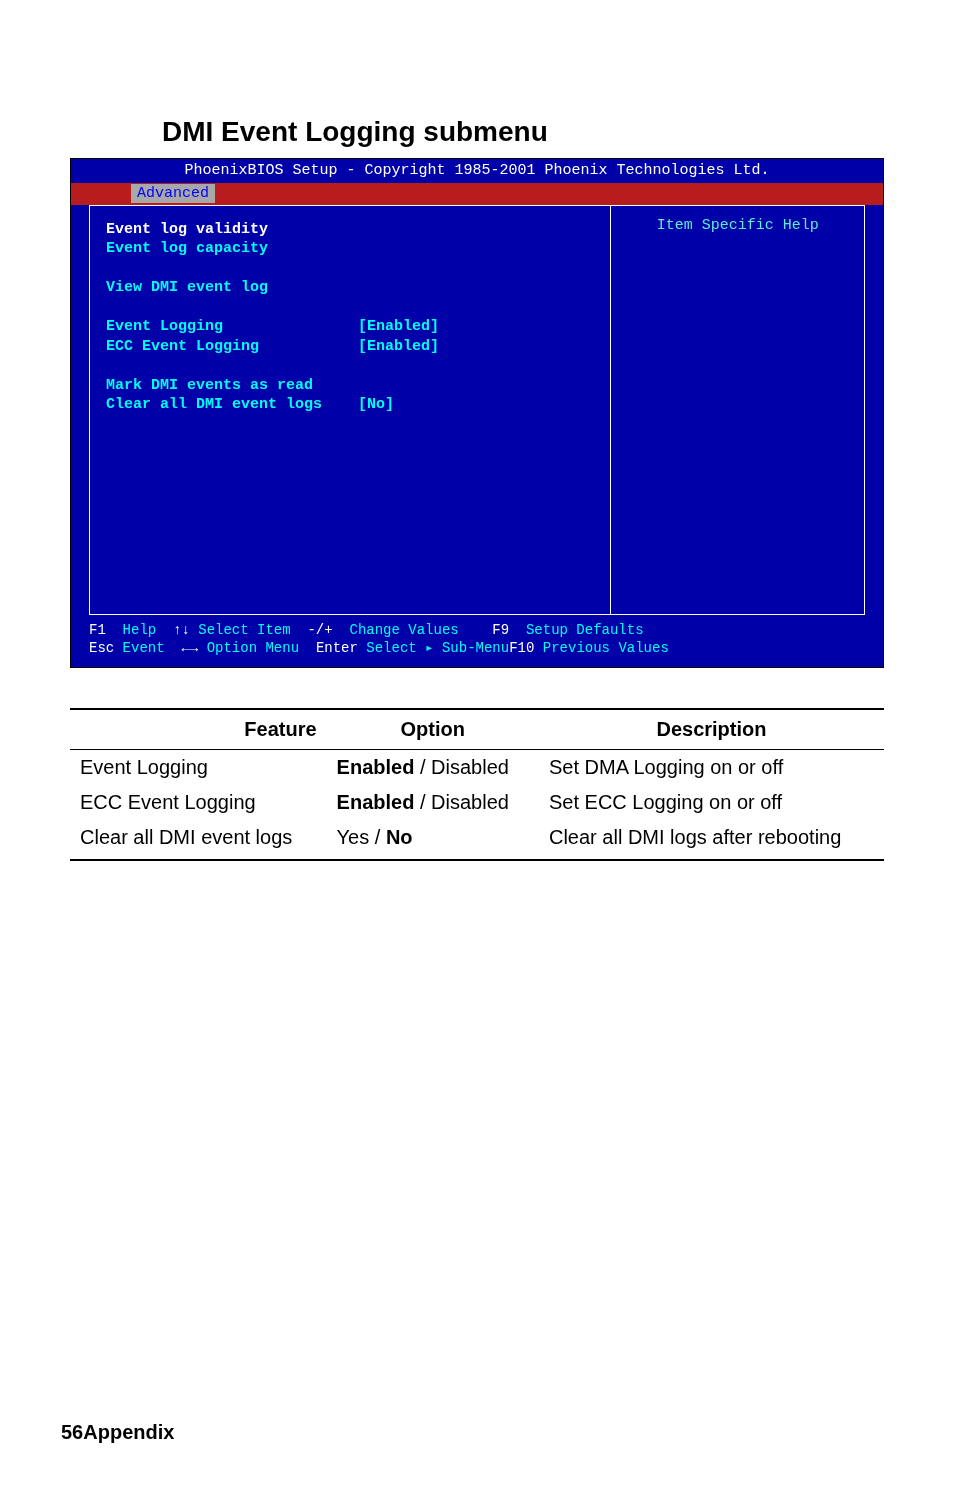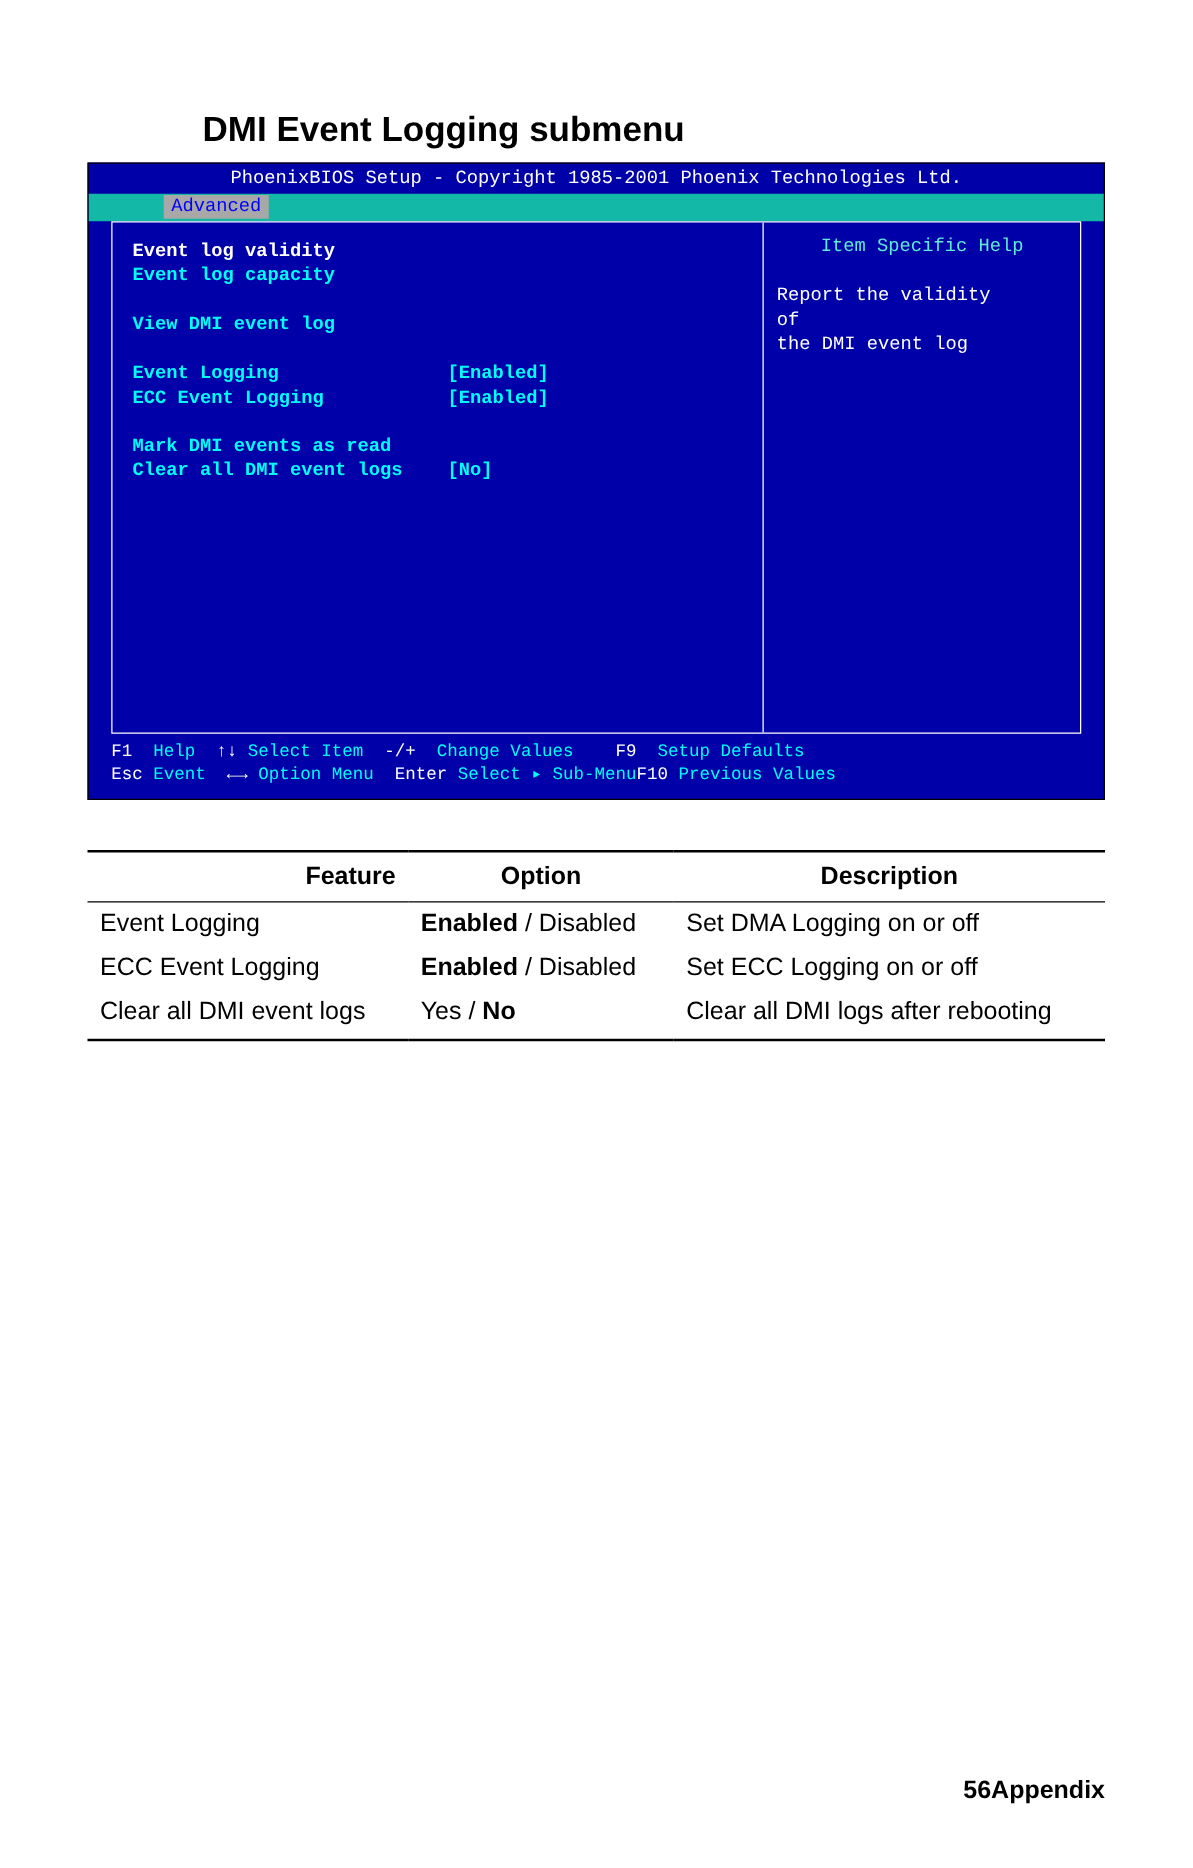--- a/index.html
+++ b/index.html
@@ -6,21 +6,21 @@
     margin: 0;
     padding: 0;
     background: #fff;
     font-family: Arial, Helvetica, sans-serif;
     width: 954px;
     height: 1494px;
     box-sizing: border-box;
     position: relative;
   }
   .page {
-    padding: 88px 70px 40px 70px;
+    padding: 116px 70px 40px 70px;
     box-sizing: border-box;
     height: 100%;
     position: relative;
   }
   h2.heading {
     font-size: 28px;
     font-weight: bold;
     margin: 0 0 10px 92px;
   }
   p.subheading {
@@ -41,21 +41,21 @@
     box-sizing: border-box;
   }
   .bios-title {
     text-align: center;
     color: #fff;
     padding: 2px 0;
     white-space: pre;
   }
   .bios-tabs {
     display: flex;
-    background: #14b8a6;
+    background: #b91c1c;
     color: #a8a8a8;
     padding-left: 60px;
     height: 22px;
     align-items: center;
   }
   .bios-tab-active {
     background: #a8a8a8;
     color: #0000fc;
     padding: 0 6px;
   }
@@ -121,24 +121,24 @@
   }
   table.feat tr.lastrow td {
     border-bottom: 2px solid #000;
     padding-bottom: 10px;
   }
   .bold { font-weight: bold; }
 
   .footer-row {
     position: absolute;
     bottom: 50px;
-    left: 81px;
+    left: 61px;
     right: 70px;
     display: flex;
-    justify-content: flex-end;
+    justify-content: flex-start;
     font-size: 20px;
   }
   .footer-row .pg { font-weight: bold; }
   .footer-row .lbl { font-weight: bold; }
 </style>
 </head>
 <body>
 
 <div class="page">
   <h2 class="heading">DMI Event Logging submenu</h2>
@@ -154,23 +154,20 @@
 
 <span>View DMI event log</span>
 
 <span>Event Logging</span>               <span>[Enabled]</span>
 <span>ECC Event Logging</span>           <span>[Enabled]</span>
 
 <span>Mark DMI events as read</span>
 <span>Clear all DMI event logs</span>    <span>[No]</span></div>
       <div class="bios-right">
         <span class="help-title">Item Specific Help</span>
-        <span class="help-body">Report the validity
-of
-the DMI event log</span>
       </div>
     </div>
     <div class="bios-footer"><span class="k">F1</span><span>  Help  </span><span class="k">↑↓</span><span> Select Item  </span><span class="k">-/+</span><span>  Change Values    </span><span class="k">F9</span><span>  Setup Defaults</span>
 <span class="k">Esc</span><span> Event  </span><span class="k">←→</span><span> Option Menu  </span><span class="k">Enter</span><span> Select ▸ Sub-Menu</span><span class="k">F10</span><span> Previous Values</span></div>
   </div>
 
   <table class="feat">
     <thead>
       <tr>
         <th>Feature</th>

